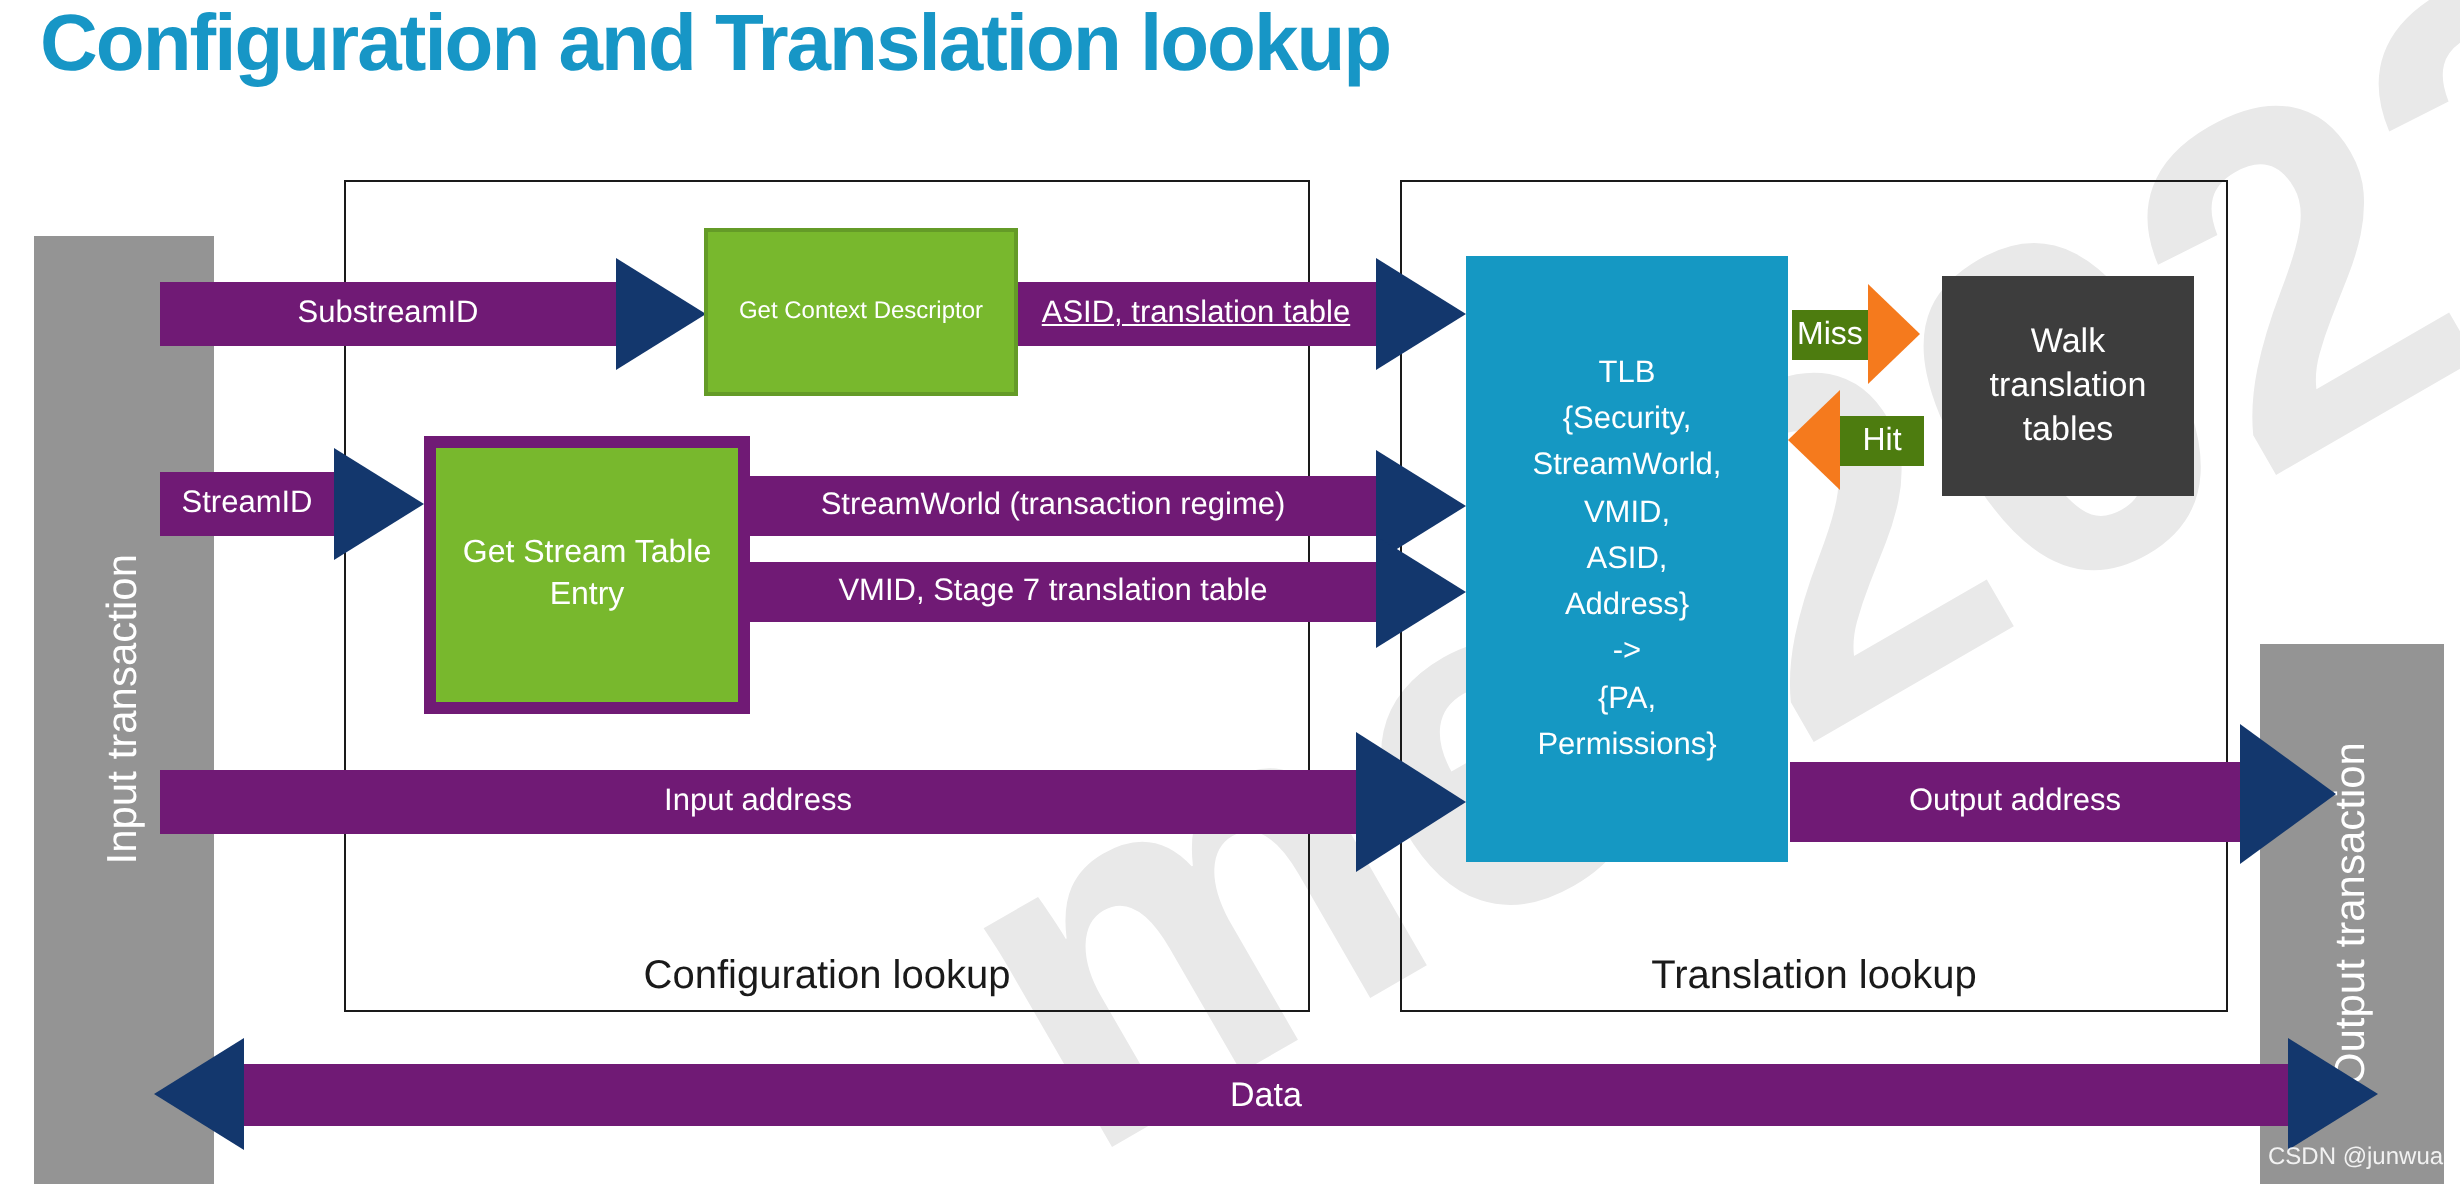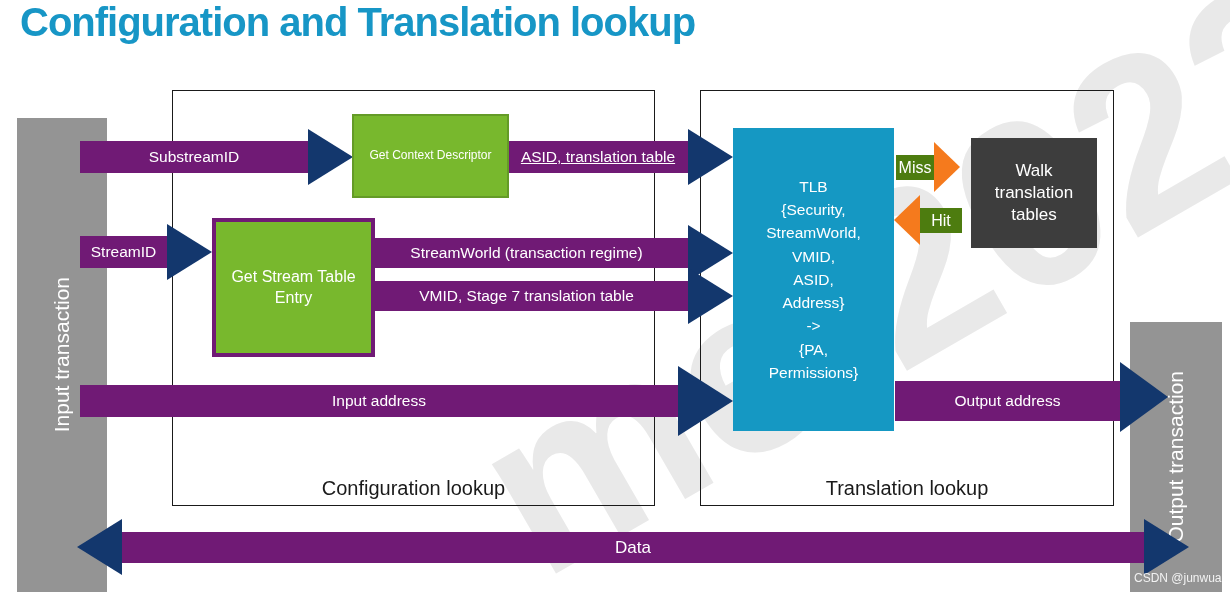--- a/index.html
+++ b/index.html
@@ -37,21 +37,21 @@
   .region-label{
     position:absolute;left:0;right:0;bottom:5px;text-align:center;
     font-size:20px;color:#1a1a1a;
   }
   
   .node{
     position:absolute;display:flex;align-items:center;justify-content:center;
     text-align:center;color:#ffffff;z-index:4;line-height:1.3;
   }
   #node-gcd{left:352px;top:114px;width:157px;height:84px;background:#78b82d;border:2px solid #649b27;font-size:12px;padding:0 14px;box-sizing:border-box;}
-  #node-gste{left:212px;top:218px;width:163px;height:139px;background:#78b82d;border:4px solid #701a75;font-size:16px;padding:0 10px;box-sizing:border-box;}
+  #node-gste{left:212px;top:218px;width:163px;height:139px;background:#78b82d;border:6px solid #701a75;font-size:16px;padding:0 10px;box-sizing:border-box;}
   #node-tlb{left:733px;top:128px;width:161px;height:303px;background:#1598c3;font-size:15.5px;}
   #node-tlb .tlb-line{display:block;line-height:1.5;text-align:center;}
   #node-walk{left:971px;top:138px;width:126px;height:110px;background:#3d3d3d;font-size:17px;padding:0 8px;box-sizing:border-box;}
   
   .arrow{position:absolute;z-index:3;}
   .shaft{
     position:absolute;background:#701a75;display:flex;align-items:center;
     justify-content:center;color:#ffffff;font-size:15.5px;white-space:nowrap;
   }
   .head{position:absolute;width:0;height:0;}

